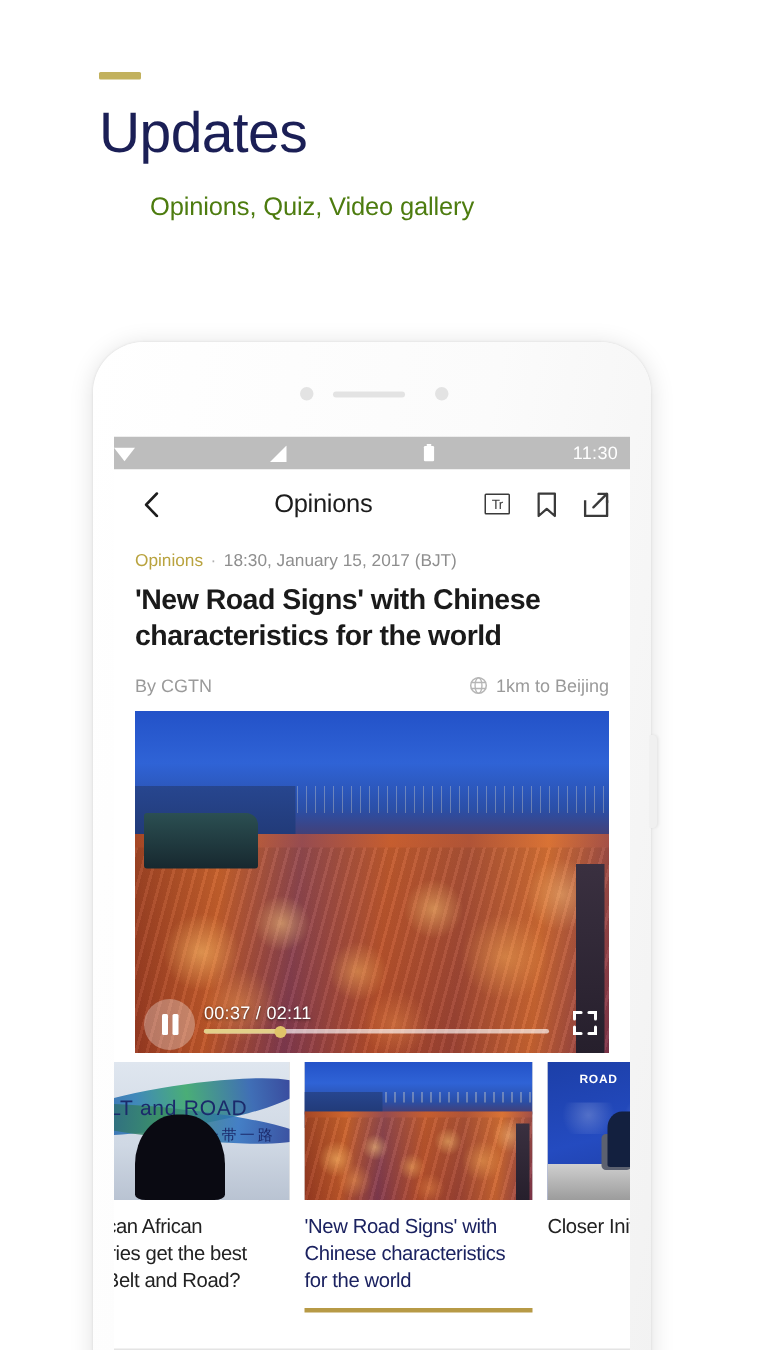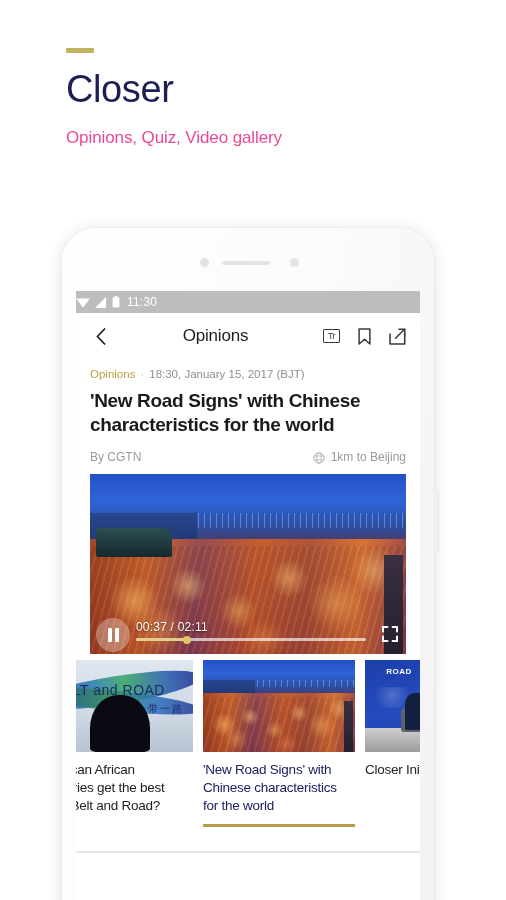--- a/index.html
+++ b/index.html
@@ -25,22 +25,23 @@
     font-size: 38px;
     font-weight: 400;
     color: #1b1f56;
     letter-spacing: -0.4px;
     line-height: 1;
   }
   .page-sub {
     margin-top: 20px;
     font-size: 17px;
     font-weight: 400;
-    color: #ec4899;
+    color: #4d7c0f;
     letter-spacing: -0.1px;
+    margin-left: 34px;
   }
 
   
   .phone {
     position: absolute;
     left: 62px;
     top: 228px;
     width: 372px;
     height: 700px;
     background: linear-gradient(100deg,#ffffff 0%,#fbfbfb 55%,#f2f2f2 100%);
@@ -89,21 +90,21 @@
     background: #ffffff;
     overflow: hidden;
   }
 
   
   .status-bar {
     height: 22px;
     background: #bdbdbd;
     display: flex;
     align-items: center;
-    justify-content: flex-start;
+    justify-content: space-between;
     padding-right: 8px;
     gap: 5px;
   }
   .sb-icon { display: block; }
   .sb-time {
     color: #ffffff;
     font-size: 12px;
     letter-spacing: 0.2px;
     margin-left: 2px;
   }
@@ -169,27 +170,27 @@
   .byline-row {
     display: flex;
     align-items: center;
     justify-content: space-between;
     margin-top: 13px;
     margin-bottom: 10px;
     font-size: 12px;
     color: #9a9a9a;
     gap: 32px;
   }
-  .byline-right { display: flex; align-items: flex-end; gap: 6px; }
+  .byline-right { display: flex; align-items: center; gap: 6px; }
 
   
   .video {
     position: relative;
     margin: 0 14px;
-    height: 180px;
+    height: 228px;
     overflow: hidden;
     background: #0f766e;
   }
   .port-sky {
     position: absolute; left: 0; top: 0; width: 100%; height: 38%;
     background: linear-gradient(180deg,#2352c8 0%,#2f63d6 40%,#2a4fa8 75%,#4a3c6a 100%);
   }
   .port-water {
     position: absolute; left: 0; top: 22%; width: 34%; height: 26%;
     background: linear-gradient(180deg,#27468f 0%,#1d3166 100%);
@@ -424,21 +425,21 @@
     height: 26px;
     background: #ffffff;
     border-top: 1px solid #e8e8e8;
   }
 </style>
 </head>
 <body>
 
 <div class="page-head">
   <div class="accent-bar"></div>
-  <div class="page-title">Closer</div>
+  <div class="page-title">Updates</div>
   <div class="page-sub">Opinions, Quiz, Video gallery</div>
 </div>
 
 <div class="phone">
 
   <div class="phone-side-btn"></div>
 
   <div class="bezel-top">
     <div class="sensor-dot sensor-left"></div>
     <div class="speaker"></div>

